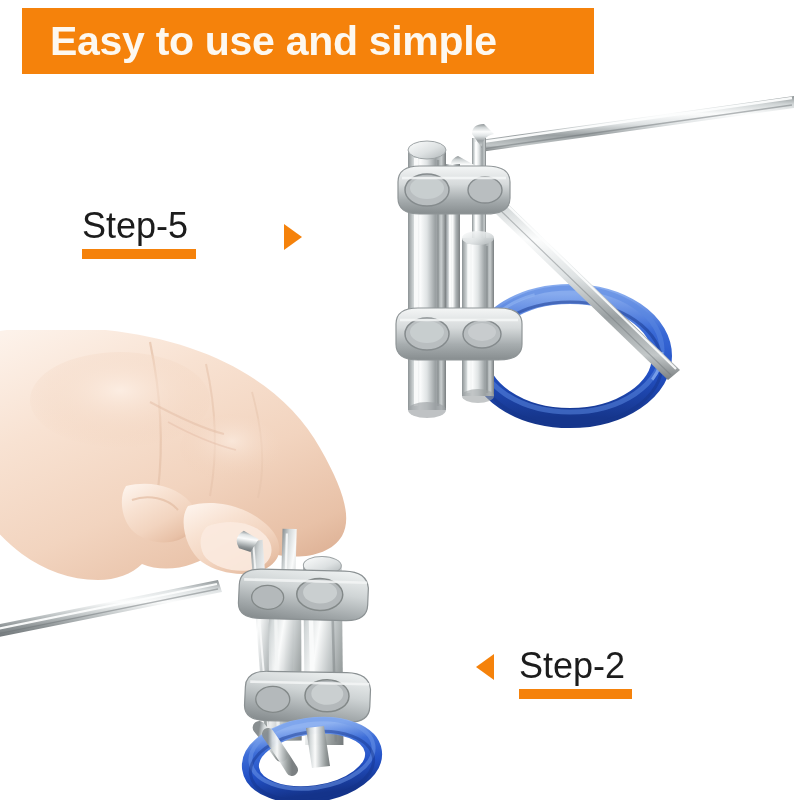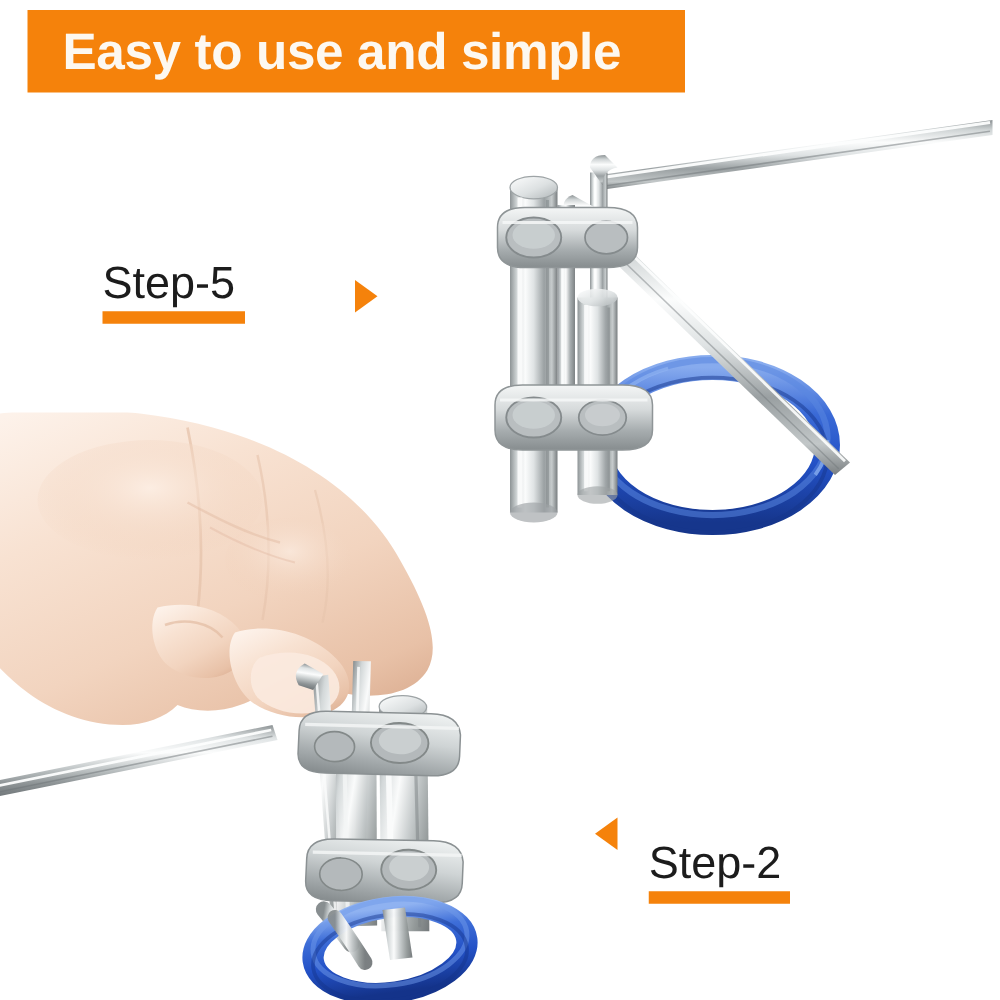--- a/index.html
+++ b/index.html
@@ -16,21 +16,21 @@
     height: 800px;
     background: #ffffff;
     overflow: hidden;
   }
 
   
   .banner {
     position: absolute;
     left: 22px;
     top: 8px;
-    width: 526px;
+    width: 572px;
     height: 66px;
     background: #F5820B;
     display: flex;
     align-items: center;
     box-sizing: border-box;
     padding-left: 28px;
   }
   .banner-text {
     color: #FDF8F0;
     font-size: 41px;
@@ -54,21 +54,21 @@
     display: block;
   }
   .step-underline {
     display: block;
     height: 10px;
     background: #F5820B;
     margin-top: 5px;
   }
   #step1 { left: 82px; top: 208px; }
   #step1 .step-underline { width: 114px; }
-  #step2 { left: 519px; top: 648px; margin-top: 24px; }
+  #step2 { left: 519px; top: 648px; }
   #step2 .step-underline { width: 113px; }
 
   
   .arrow {
     position: absolute;
     width: 0;
     height: 0;
   }
   .arrow-right {
     border-top: 13px solid transparent;

